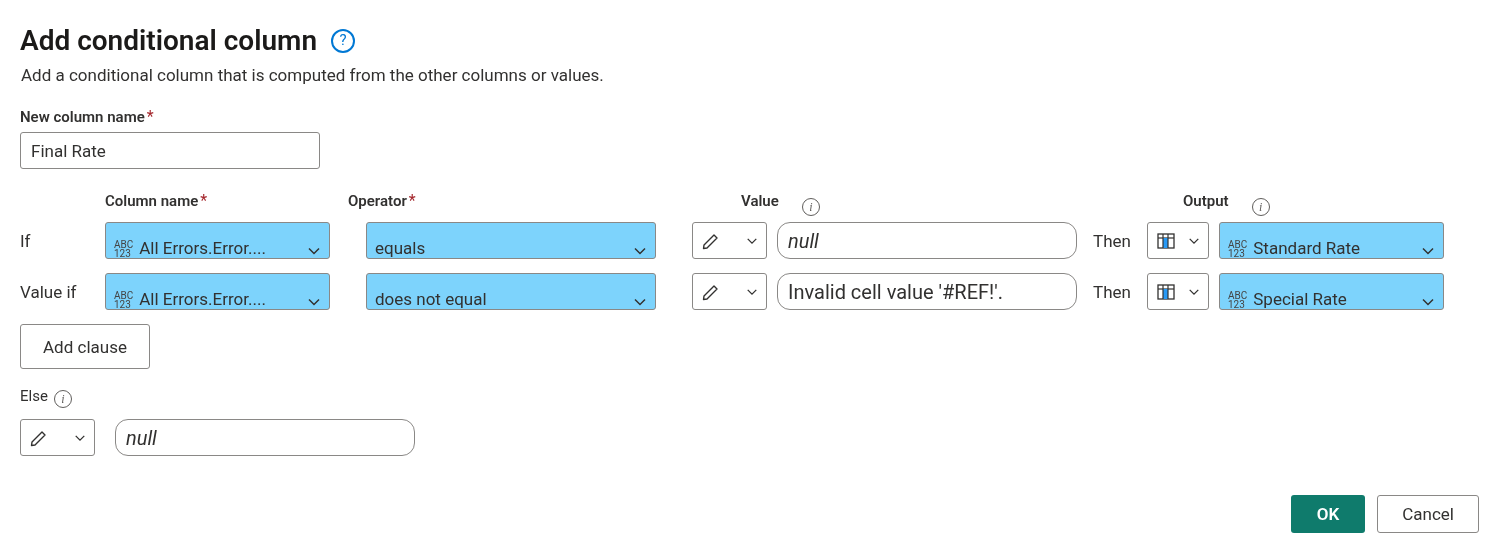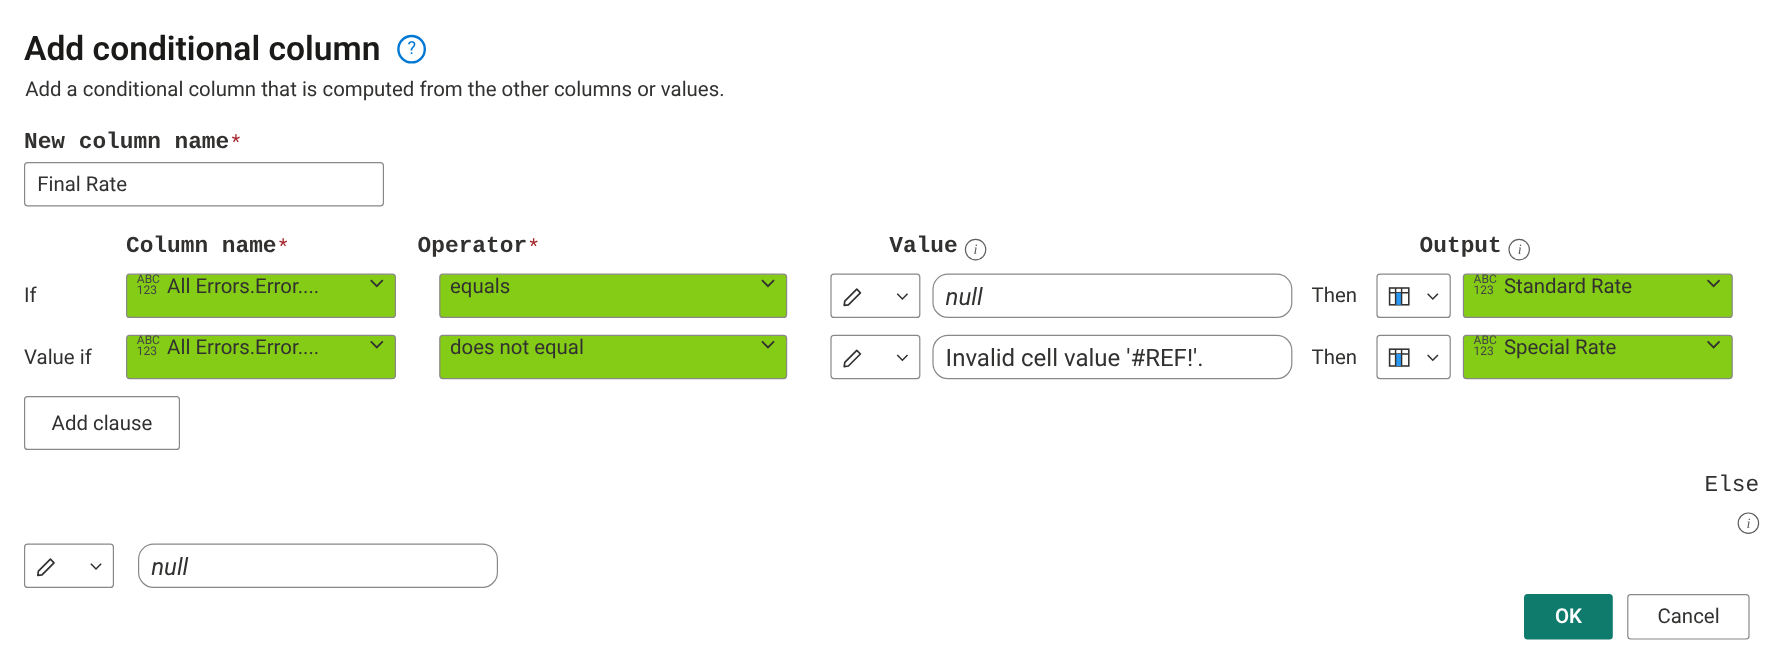--- a/index.html
+++ b/index.html
@@ -38,26 +38,25 @@
     margin: 0;
     color: #1b1a19;
     text-align: right;
   }
   .subheading {
     font-size: 17px;
     color: var(--text);
     margin: 0 0 22px 1px;
   }
   .field-label {
-    font-size: 19px;
+    font-size: 15px;
     font-weight: 600;
     color: var(--text);
     margin-bottom: 6px;
     display: inline-block;
-    font-family: Liberation Mono, monospace;
   }
   .req { color: var(--required); padding-left: 2px; }
   .name-input {
     width: 300px;
     height: 37px;
     border: 1px solid var(--border);
     border-radius: 3px;
     font-size: 17px;
     padding: 15px 10px;
     color: var(--text);
@@ -85,23 +84,23 @@
     margin-bottom: 14px;
   }
   .prefix-text {
     font-size: 17px;
     color: var(--text);
   }
   .ctrl {
     height: 37px;
     border: 1px solid var(--border);
     border-radius: 3px;
-    background: #84cc16;
-    display: flex;
-    align-items: flex-start;
+    background: #7dd3fc;
+    display: flex;
+    align-items: flex-end;
     font-size: 17px;
     color: var(--text);
     position: relative;
     padding: 0 8px;
   }
   .ctrl-text {
     flex: 1;
     white-space: nowrap;
     overflow: hidden;
     text-overflow: ellipsis;
@@ -150,24 +149,23 @@
     font-size: 17px;
     color: var(--text);
     border-radius: 3px;
     padding: 0 22px;
     cursor: pointer;
     font-family: inherit;
   }
   .else-section { margin-top: 18px; }
   .else-label-row {
     display: flex;
-    align-items: flex-end;
+    align-items: center;
     gap: 6px;
     margin-bottom: 8px;
-    flex-direction: column;
   }
   .else-row { display: flex; align-items: center; gap: 10px;}
   .info-circle {
     width: 18px;
     height: 18px;
     border-radius: 50%;
     border: 1.5px solid #605e5c;
     display:inline-flex;
     align-items:center;
     justify-content:center;
@@ -185,21 +183,21 @@
     display:inline-flex;
     align-items:center;
     justify-content:center;
     color:var(--info);
     font-size:15px;
     font-weight: 400;
     line-height: 1;
   }
   .footer {
     position: absolute;
-    right: 28px;
+    right: 7px;
     bottom: 20px;
     display: flex;
     gap: 12px;
   }
   .btn-ok {
     background: var(--primary);
     color: #fff;
     border: none;
     border-radius: 3px;
     font-size: 17px;
@@ -214,21 +212,21 @@
     color: var(--text);
     border: 1px solid var(--border);
     border-radius: 3px;
     font-size: 17px;
     padding: 0 24px;
     height: 38px;
     cursor: pointer;
     font-family: inherit;
   }
   .dialog { position: relative; height: 553px; }
-  .hdr-label { display:flex; align-items:center; gap:6px; }
+  .hdr-label { display:flex; align-items:flex-end; gap:23px; }
 </style>
 </head>
 <body>
 
 <div class="dialog">
 
   <div class="title-row">
     <h1>Add conditional column</h1>
     <span class="help-circle">?</span>
   </div>

